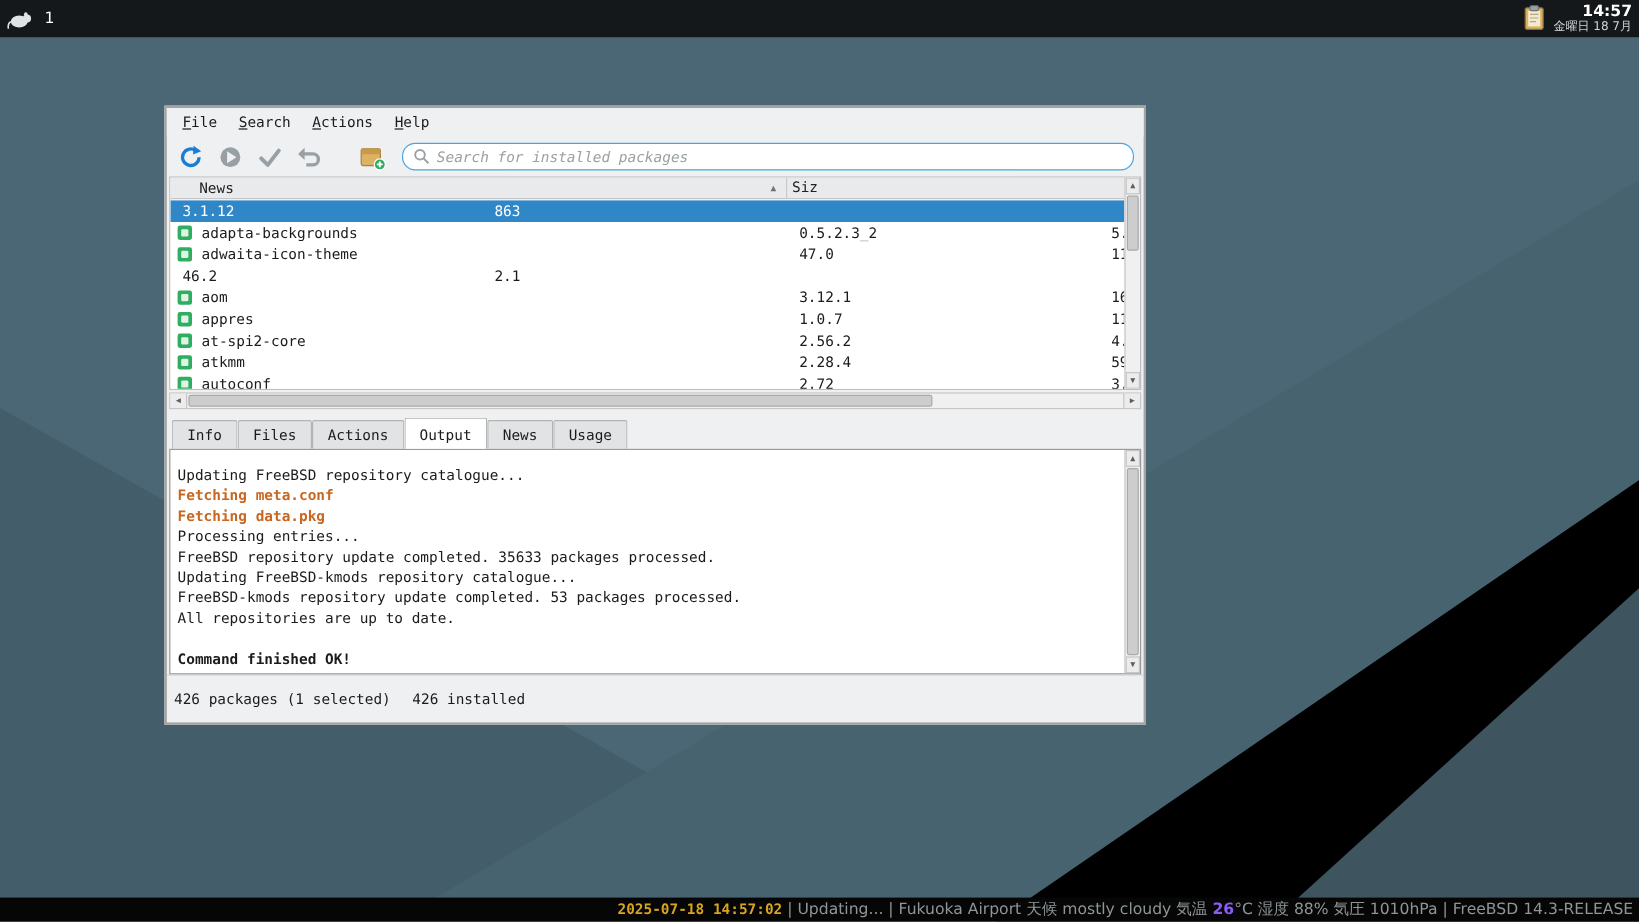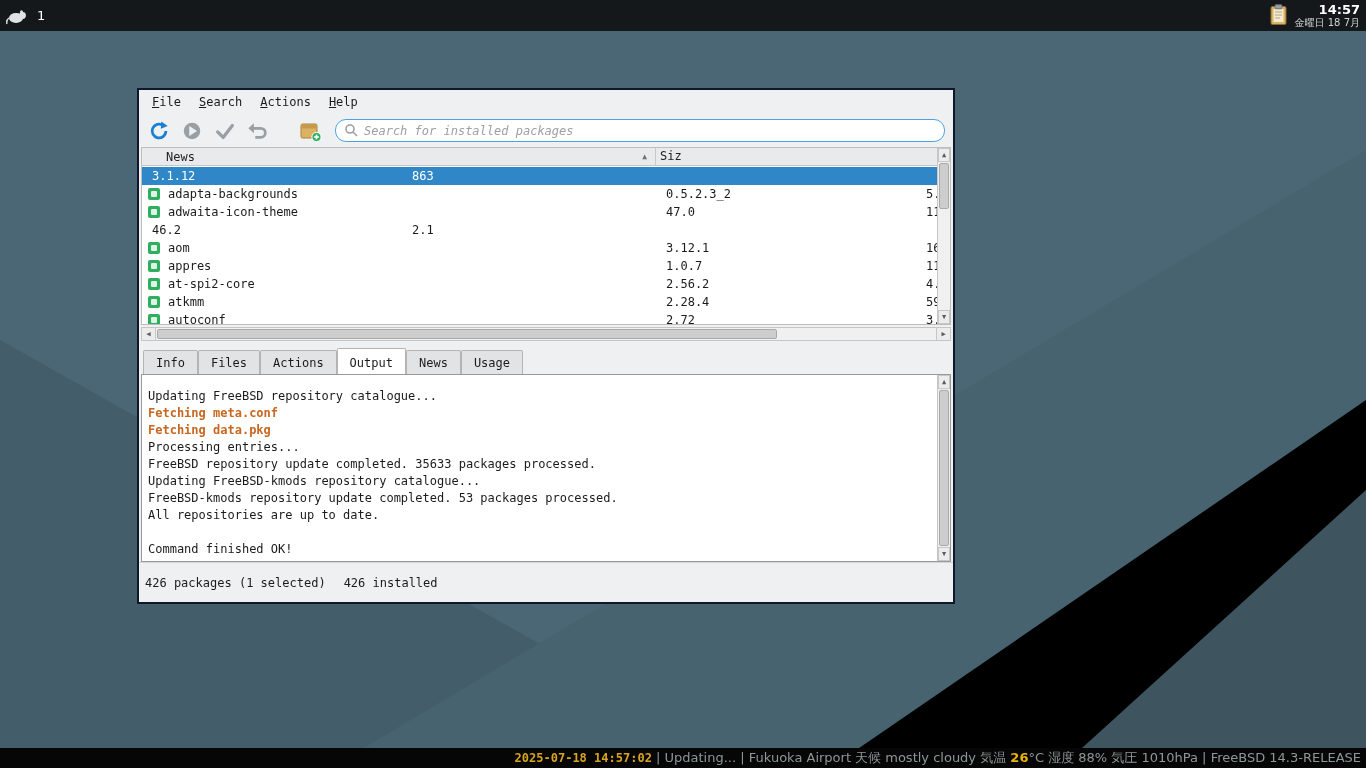--- a/index.html
+++ b/index.html
@@ -19,25 +19,25 @@
   .clock { text-align:right; line-height:1.1; }
   .clock-time { font-size:13px; font-weight:bold; color:#ffffff; }
   .clock-date { font-size:10px; color:#cfd4d6; }
 
   
   .bottom-bar { position:absolute; bottom:0; left:0; width:1366px; height:20px;
     background:#060606; z-index:5; display:flex; align-items:center;
     justify-content:flex-end; padding-right:5px; font-size:13px; white-space:pre; }
   .seg-timestamp { color:#d8a520; font-weight:bold; font-family:"DejaVu Sans Mono", monospace; font-size:12px; }
   .seg-dim { color:#8f9698; }
-  .seg-alert { color:#eab308; font-weight:bold; }
+  .seg-alert { color:#8b5cf6; font-weight:bold; }
 
   
   .window { position:absolute; left:137px; top:88px; width:818px; height:516px;
-    background:#eff0f1; border:2px solid #0f172a; z-index:3;
+    background:#eff0f1; border:2px solid #a3a3a3; z-index:3;
     display:flex; flex-direction:column;
     font-family:"DejaVu Sans Mono", monospace; font-size:12px; color:#1b1b1b; }
 
   .menu-bar { height:24px; display:flex; align-items:center; padding-left:4px;
     background:#eff0f1; flex:none; }
   .menu-item { padding:3px 9px; cursor:default; }
   .menu-item u { text-decoration:underline; }
 
   .toolbar { height:33px; display:flex; align-items:center; padding:0 8px 0 8px;
     gap:9px; flex:none; }
@@ -97,21 +97,21 @@
     background:#e2e3e4; margin-right:0px; font-size:12px; border-radius:2px 2px 0 0; }
   .tab.active { background:#ffffff; padding-top:7px; position:relative; z-index:2;
     margin-top:-2px; }
 
   
   .output-wrap { flex:1; margin:0 2px; border:1px solid #9a9a9a; background:#ffffff;
     position:relative; overflow:hidden; }
   .output-log { position:absolute; inset:0 14px 0 0; padding:13px 0 0 6px;
     font-size:12px; line-height:17px; white-space:pre; }
   .oline.fetch { color:#c9661f; font-weight:bold; }
-  .oline.bold { font-weight:normal; }
+  .oline.bold { font-weight:bold; }
   .out-vscroll { position:absolute; top:0; right:0; bottom:0; width:13px;
     background:#f0f0f0; border-left:1px solid #c6c6c6; }
   .out-thumb { position:absolute; top:15px; left:1px; right:1px; bottom:15px;
     background:#cdcdcd; border:1px solid #a9a9a9; border-radius:2px; }
 
   
   .statusbar { height:40px; flex:none; display:flex; align-items:center; gap:18px;
     padding-left:6px; font-size:12px; border-top:1px solid #d5d5d5; }
 </style>
 </head>

